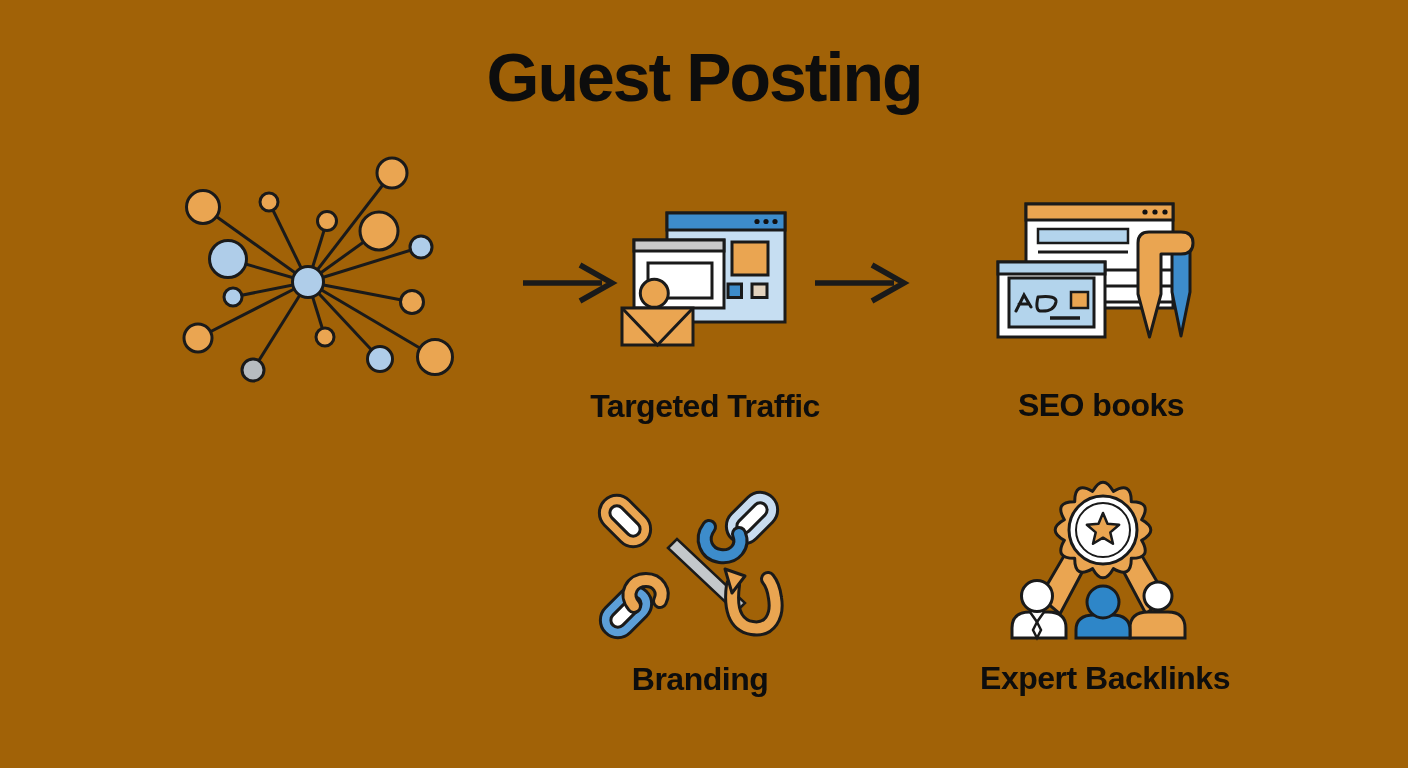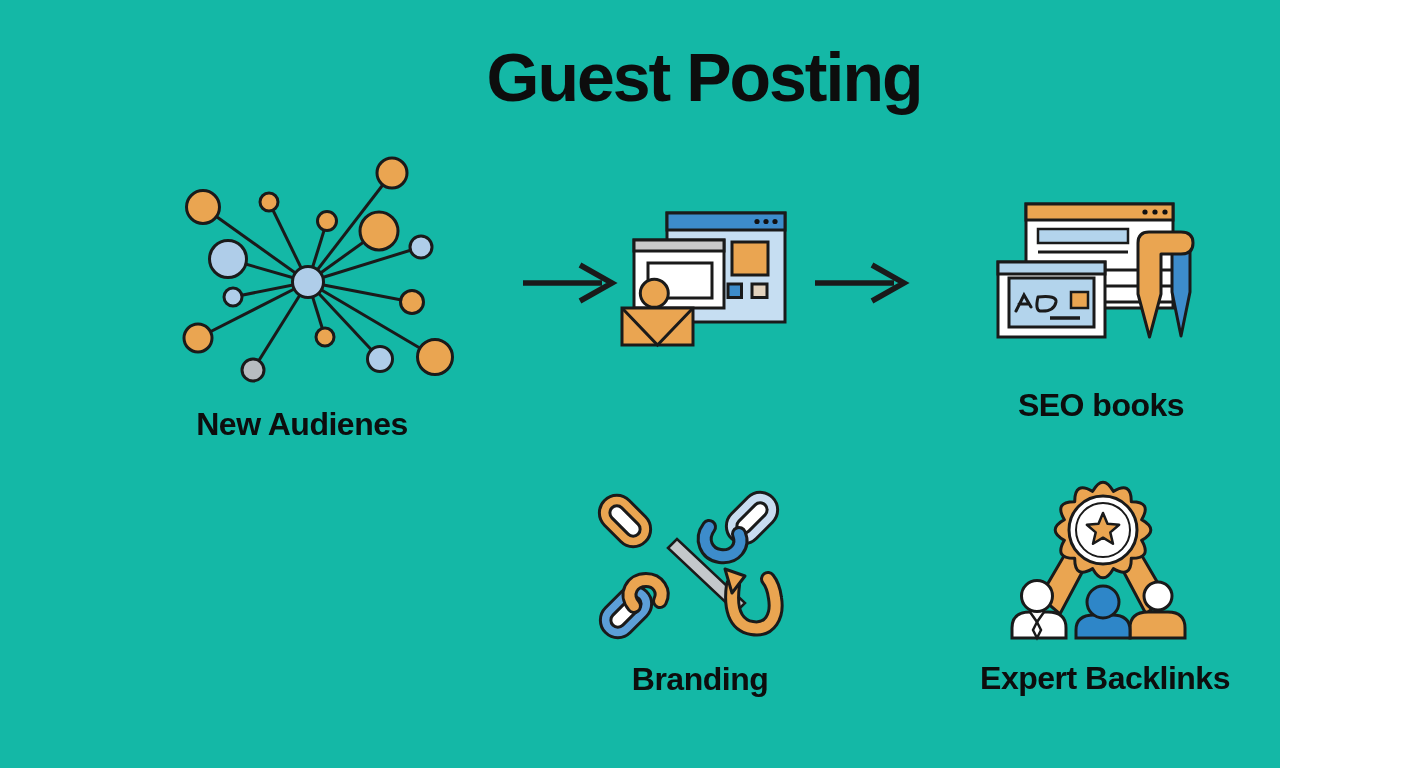--- a/index.html
+++ b/index.html
@@ -1,16 +1,16 @@
 <!DOCTYPE html>
 <html><head>
 <meta charset="utf-8">
 <style>
   html,body{margin:0;padding:0;background:#fff;}
-  .canvas{position:relative;width:1280px;height:768px;background:#14b8a6;overflow:hidden;
+  .canvas{position:relative;width:1408px;height:768px;background:#a16207;overflow:hidden;
           font-family:"Liberation Sans",sans-serif;color:#111;}
   .abs{position:absolute;}
   .title{top:38px;left:704px;transform:translateX(-50%);font-size:68px;font-weight:700;
          letter-spacing:-2px;white-space:nowrap;color:#0d0d0d;}
   .label{font-size:32px;font-weight:700;letter-spacing:-0.5px;white-space:nowrap;
          transform:translateX(-50%);color:#0d0d0d;}
   svg{display:block;}
   .ink{stroke:#1a1a1a;}
 </style>
 </head>
@@ -48,21 +48,20 @@
       <circle cx="61" cy="149" r="9" fill="#AFCDE9"></circle>
       <circle cx="240" cy="154" r="11.5" fill="#EAA551"></circle>
       <circle cx="26" cy="190" r="14" fill="#EAA551"></circle>
       <circle cx="153" cy="189" r="9" fill="#EAA551"></circle>
       <circle cx="81" cy="222" r="11" fill="#B7BCC0"></circle>
       <circle cx="208" cy="211" r="12.5" fill="#AFCDE9"></circle>
       <circle cx="263" cy="209" r="17.5" fill="#EAA551"></circle>
       <circle cx="136" cy="134" r="15.5" fill="#AFCDE9"></circle>
     </g>
   </svg>
-  <div class="abs label" style="left:302px;top:406px">New Audienes</div>
 
   <svg class="abs" style="left:520px;top:258px" width="100" height="50" viewBox="0 0 100 50">
     <line class="ink" x1="3" y1="25" x2="82" y2="25" stroke-width="5.5"></line>
     <path class="ink" d="M60,7 L92,25 L60,43" fill="none" stroke-width="5.5"></path>
   </svg>
 
   <svg class="abs" style="left:605px;top:198px" width="200" height="160" viewBox="0 0 200 160">
     <g>
       <rect class="ink" x="62" y="15" width="118" height="109" fill="#C6DEF2" stroke-width="3"></rect>
       <rect class="ink" x="62" y="15" width="118" height="17" fill="#3D8CCB" stroke-width="3"></rect>
@@ -77,20 +76,21 @@
       <rect class="ink" x="29" y="42" width="90" height="68" fill="#ffffff" stroke-width="3"></rect>
       <rect class="ink" x="29" y="42" width="90" height="11" fill="#C9C9C9" stroke-width="3"></rect>
       <rect class="ink" x="43" y="65" width="64" height="35" fill="#ffffff" stroke-width="3"></rect>
     </g>
     <circle class="ink" cx="49.3" cy="95.3" r="14" fill="#EAA551" stroke-width="3"></circle>
     <g>
       <rect class="ink" x="17" y="110" width="71" height="37" fill="#EAA551" stroke-width="3"></rect>
       <path class="ink" d="M17,110 L52.5,147 L88,110" fill="none" stroke-width="3"></path>
     </g>
   </svg>
+  <div class="abs label" style="left:705px;top:388px">Targeted Traffic</div>
 
   <svg class="abs" style="left:812px;top:258px" width="100" height="50" viewBox="0 0 100 50">
     <line class="ink" x1="3" y1="25" x2="82" y2="25" stroke-width="5.5"></line>
     <path class="ink" d="M60,7 L92,25 L60,43" fill="none" stroke-width="5.5"></path>
   </svg>
 
   <svg class="abs" style="left:990px;top:196px" width="215" height="165" viewBox="0 0 215 165">
     <g>
       <rect class="ink" x="36" y="8" width="147" height="104" fill="#ffffff" stroke-width="3"></rect>
       <rect class="ink" x="36" y="8" width="147" height="16" fill="#EAA551" stroke-width="3"></rect>

